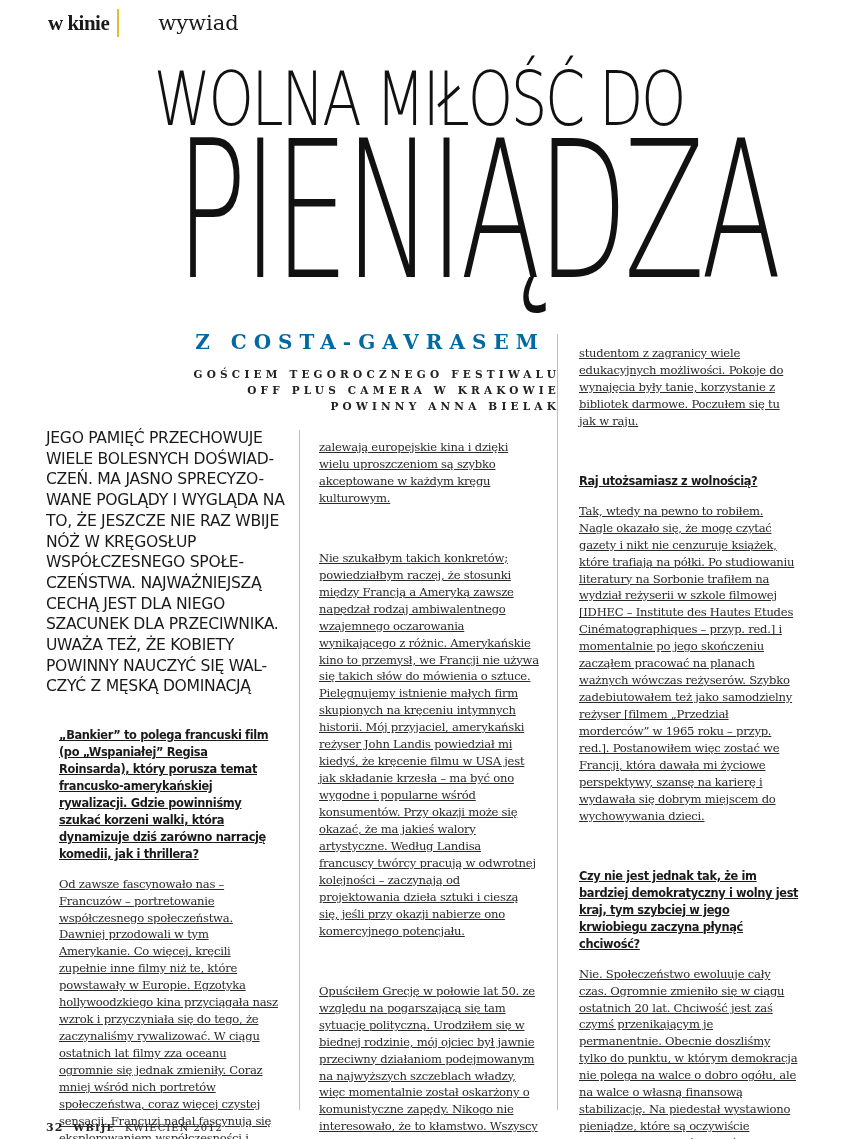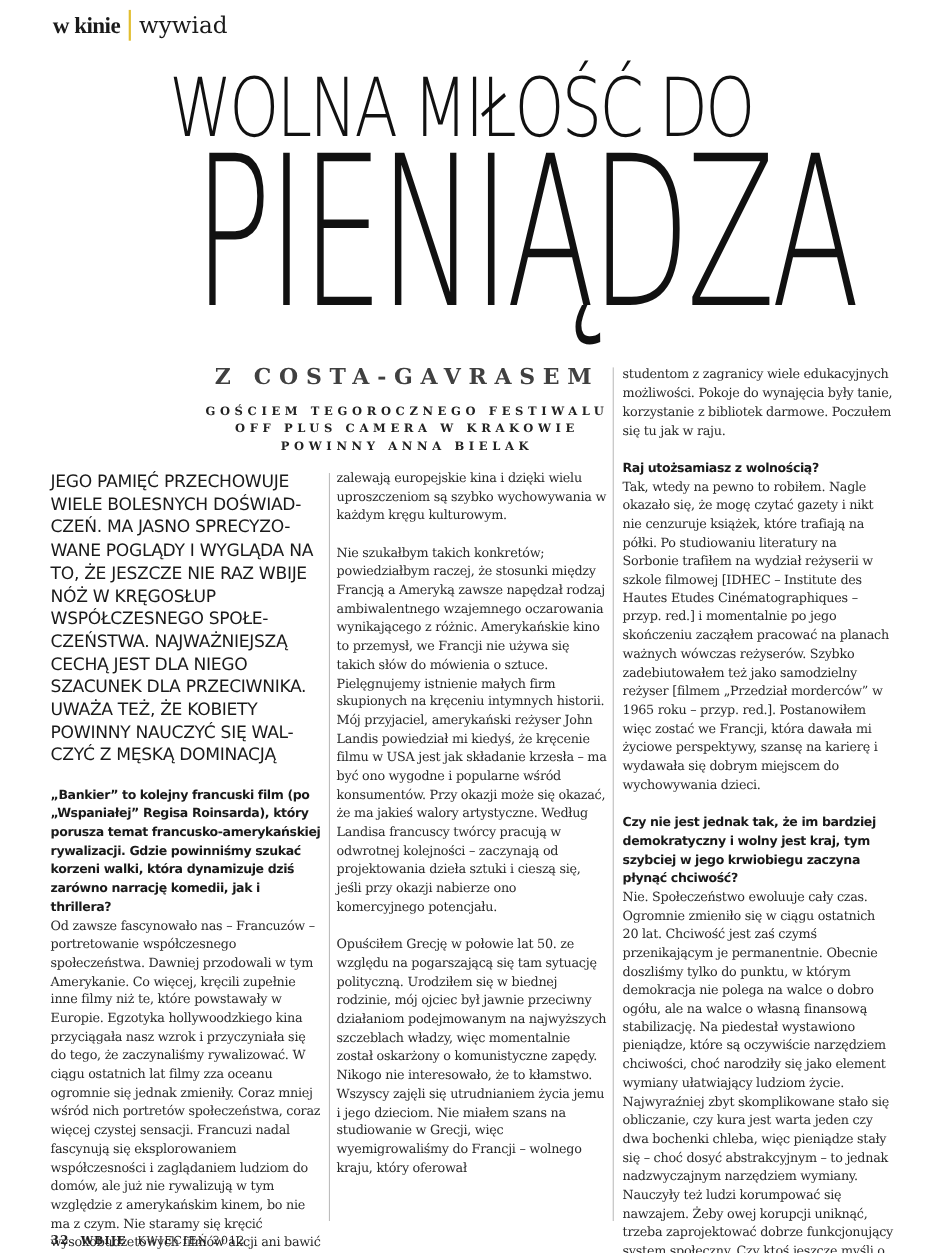--- a/index.html
+++ b/index.html
@@ -8,65 +8,65 @@
     color: #1c1c1c;
     font-family: "DejaVu Serif", serif;
   }
   .section-tag {
     position: absolute; left: 48px; top: 6px; height: 34px;
     display: flex; align-items: center;
     font-family: "DejaVu Serif", serif; font-size: 21px; color: #1a1a1a;
   }
   .section-tag .kinie { font-weight: bold; letter-spacing: -0.5px; font-family: Liberation Serif, serif; }
   .section-tag .bar { display: inline-block; width: 2px; height: 28px; background: #e2be2f; margin: 0 7px 0 8px; }
-  .section-tag .wywiad { font-weight: normal; }
+  .section-tag .wywiad { font-weight: normal; margin-left: 32px; }
 
   .title-line1 {
     position: absolute; left: 64px; top: 62px; width: 710px; text-align: center;
     font-family: "DejaVu Sans", sans-serif; font-weight: 200;
     font-size: 74px; line-height: 74px; letter-spacing: -3px;
     transform: scaleX(0.78); transform-origin: center;
     color: #111;
   }
   .title-line2 {
     position: absolute; left: 20px; top: 132px; width: 820px; text-align: center;
     font-family: "DejaVu Sans", sans-serif; font-weight: 200;
     font-size: 190px; line-height: 160px; letter-spacing: -6px;
     transform: scaleX(0.62); transform-origin: center;
     color: #111;
   }
 
   .subtitle {
     position: absolute; left: 180px; top: 330px; width: 380px; text-align: center;
     font-family: "DejaVu Serif", serif; font-weight: bold;
-    font-size: 20px; letter-spacing: 7px; color: #404040;
+    font-size: 20px; letter-spacing: 7px; color: #0369a1;
   }
   .deck {
-    position: absolute; left: 180px; top: 366px; width: 380px; text-align: center;
+    position: absolute; left: 180px; top: 366px; width: 380px; text-align: right;
     font-family: "DejaVu Serif", serif; font-size: 10.5px; letter-spacing: 4.2px; line-height: 16px;
     color: #222; font-weight: bold;
   }
   .deck .line { display: block; }
   .deck .author { font-weight: 900; }
 
   .col-divider { position: absolute; width: 1px; background: #bdbdbd; }
 
   .lead {
     position: absolute; left: 46px; top: 428px; width: 246px;
     font-family: "DejaVu Sans", sans-serif; font-weight: normal;
     font-size: 15.6px; line-height: 20.7px; color: #1a1a1a;
     text-transform: uppercase; letter-spacing: -0.3px;
   }
   .col {
     position: absolute;
     font-family: "DejaVu Serif", serif;
     font-size: 11.6px; line-height: 16.95px; color: #2a2a2a;
     letter-spacing: -0.25px;
   }
-  .col p { margin: 0; }
+  .col p { margin: 13px; text-decoration: underline; }
   .col .q {
     font-family: "DejaVu Sans", sans-serif; font-weight: bold; color: #1a1a1a;
     font-size: 11.4px; letter-spacing: -0.35px;
   }
   .col .gap { height: 17px; }
 
   .footer {
     position: absolute; left: 46px; top: 1121px;
     font-family: "DejaVu Serif", serif; font-size: 10px; letter-spacing: 1px; color: #222;
     display: flex; gap: 10px; align-items: baseline;
@@ -96,26 +96,26 @@
     <span class="author">ANNA BIELAK</span>
   </span>
 </div>
 
 <div class="col-divider" style="left:299px; top:430px; height:680px;"></div>
 <div class="col-divider" style="left:557px; top:334px; height:776px;"></div>
 
 <div class="lead">JEGO PAMIĘĆ PRZECHOWUJE WIELE BOLESNYCH DOŚWIAD-CZEŃ. MA JASNO SPRECYZO-WANE POGLĄDY I WYGLĄDA NA TO, ŻE JESZCZE NIE RAZ WBIJE NÓŻ W KRĘGOSŁUP WSPÓŁCZESNEGO SPOŁE-CZEŃSTWA. NAJWAŻNIEJSZĄ CECHĄ JEST DLA NIEGO SZACUNEK DLA PRZECIWNIKA. UWAŻA TEŻ, ŻE KOBIETY POWINNY NAUCZYĆ SIĘ WAL-CZYĆ Z MĘSKĄ DOMINACJĄ</div>
 
 <div class="col" style="left:46px; top:714px; width:248px;">
-  <p class="q">„Bankier” to kolejny francuski film (po „Wspaniałej” Regisa Roinsarda), który porusza temat francusko-amerykańskiej rywalizacji. Gdzie powinniśmy szukać korzeni walki, która dynamizuje dziś zarówno narrację komedii, jak i thrillera?</p>
+  <p class="q">„Bankier” to polega francuski film (po „Wspaniałej” Regisa Roinsarda), który porusza temat francusko-amerykańskiej rywalizacji. Gdzie powinniśmy szukać korzeni walki, która dynamizuje dziś zarówno narrację komedii, jak i thrillera?</p>
   <p>Od zawsze fascynowało nas – Francuzów – portretowanie współczesnego społeczeństwa. Dawniej przodowali w tym Amerykanie. Co więcej, kręcili zupełnie inne filmy niż te, które powstawały w Europie. Egzotyka hollywoodzkiego kina przyciągała nasz wzrok i przyczyniała się do tego, że zaczynaliśmy rywalizować. W ciągu ostatnich lat filmy zza oceanu ogromnie się jednak zmieniły. Coraz mniej wśród nich portretów społeczeństwa, coraz więcej czystej sensacji. Francuzi nadal fascynują się eksplorowaniem współczesności i zaglądaniem ludziom do domów, ale już nie rywalizują w tym względzie z amerykańskim kinem, bo nie ma z czym. Nie staramy się kręcić wysokobudżetowych filmów akcji ani bawić się w piewców popkultury. Inna sprawa, że amerykańskie filmy</p>
 </div>
 
 <div class="col" style="left:306px; top:426px; width:246px;">
-  <p>zalewają europejskie kina i dzięki wielu uproszczeniom są szybko wychowywania w każdym kręgu kulturowym.</p>
+  <p>zalewają europejskie kina i dzięki wielu uproszczeniom są szybko akceptowane w każdym kręgu kulturowym.</p>
   <div class="gap"></div>
   <p>Nie szukałbym takich konkretów; powiedziałbym raczej, że stosunki między Francją a Ameryką zawsze napędzał rodzaj ambiwalentnego wzajemnego oczarowania wynikającego z różnic. Amerykańskie kino to przemysł, we Francji nie używa się takich słów do mówienia o sztuce. Pielęgnujemy istnienie małych firm skupionych na kręceniu intymnych historii. Mój przyjaciel, amerykański reżyser John Landis powiedział mi kiedyś, że kręcenie filmu w USA jest jak składanie krzesła – ma być ono wygodne i popularne wśród konsumentów. Przy okazji może się okazać, że ma jakieś walory artystyczne. Według Landisa francuscy twórcy pracują w odwrotnej kolejności – zaczynają od projektowania dzieła sztuki i cieszą się, jeśli przy okazji nabierze ono komercyjnego potencjału.</p>
   <div class="gap"></div>
   <p>Opuściłem Grecję w połowie lat 50. ze względu na pogarszającą się tam sytuację polityczną. Urodziłem się w biednej rodzinie, mój ojciec był jawnie przeciwny działaniom podejmowanym na najwyższych szczeblach władzy, więc momentalnie został oskarżony o komunistyczne zapędy. Nikogo nie interesowało, że to kłamstwo. Wszyscy zajęli się utrudnianiem życia jemu i jego dzieciom. Nie miałem szans na studiowanie w Grecji, więc wyemigrowaliśmy do Francji – wolnego kraju, który oferował</p>
 </div>
 
 <div class="col" style="left:566px; top:332px; width:246px;">
   <p>studentom z zagranicy wiele edukacyjnych możliwości. Pokoje do wynajęcia były tanie, korzystanie z bibliotek darmowe. Poczułem się tu jak w raju.</p>
   <div class="gap"></div>
   <p class="q">Raj utożsamiasz z wolnością?</p>

